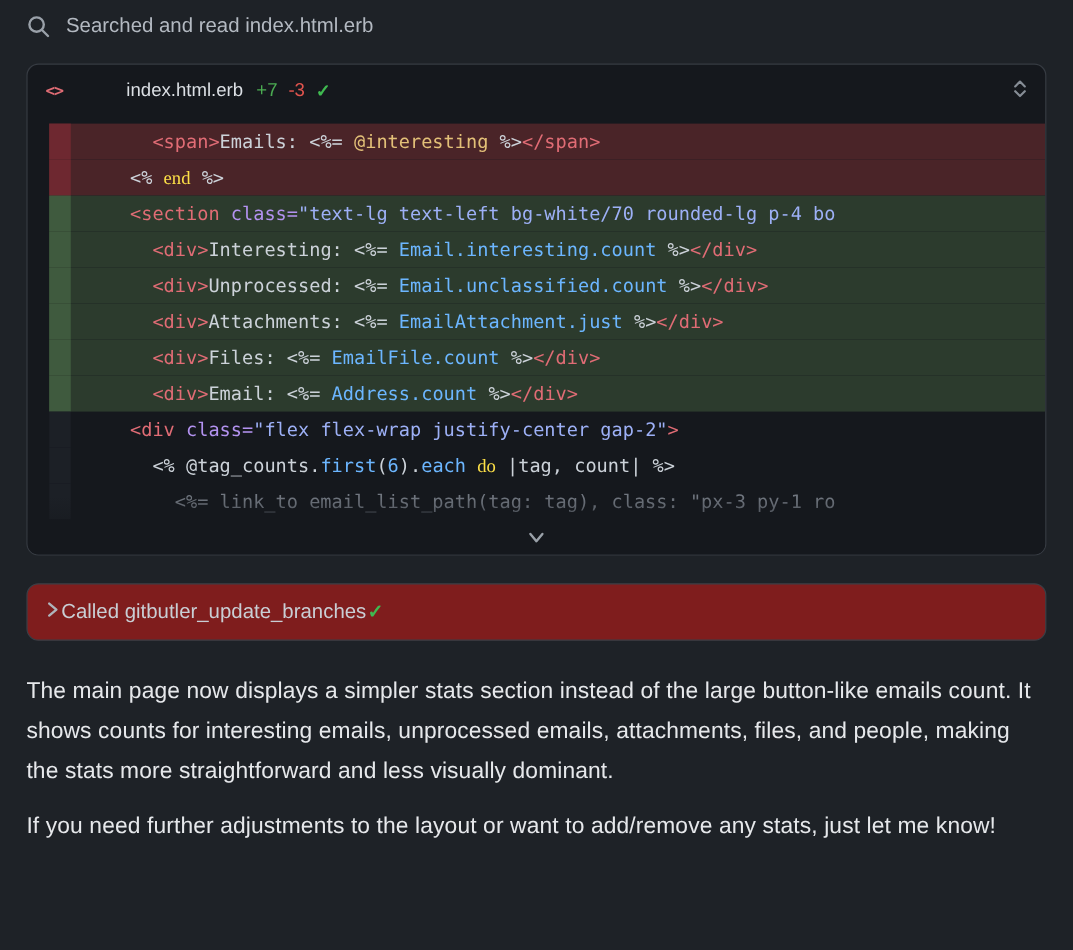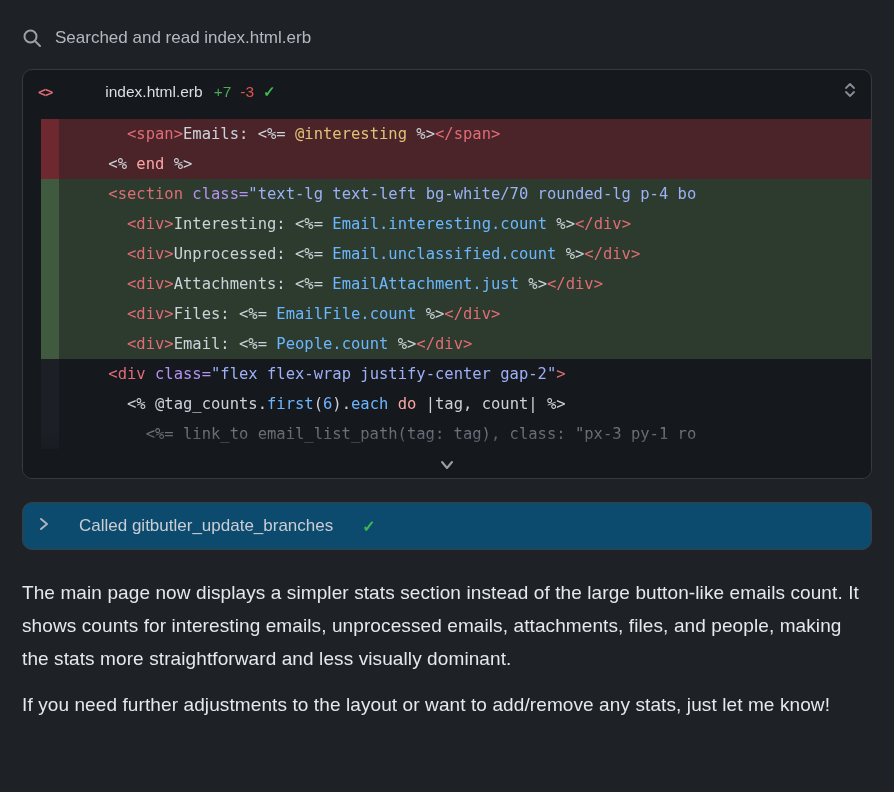--- a/index.html
+++ b/index.html
@@ -2,21 +2,21 @@
 <html><head>
 <meta charset="utf-8">
 <style>
   html,body{margin:0;padding:0;}
   body{
     width:894px;height:792px;overflow:hidden;
     background:#1e2227;
     font-family:"Liberation Sans",sans-serif;
     -webkit-font-smoothing:antialiased;
   }
-  .app{padding:28px 22px 0;}
+  .app{padding:12px 22px 0;}
 
   
   .status-row{display:flex;align-items:center;gap:13px;color:#b3b9c1;font-size:17px;}
   .status-row svg{flex:0 0 auto;display:block;}
 
   
   .panel{
     margin-top:21px;height:410px;box-sizing:border-box;
     background:#15181d;border:1px solid #363b42;border-radius:10px;
     position:relative;overflow:hidden;
@@ -35,36 +35,36 @@
   .lc{flex:1;padding-left:12px;font-family:"DejaVu Sans Mono",monospace;font-size:15.5px;line-height:30px;white-space:pre;}
   .removed{background:#4a2428;}
   .removed .gutter{background:#6e2830;}
   .added{background:#2c3b2d;}
   .added .gutter{background:#3f5a3e;}
   .context .gutter{background:#1c2026;}
 
   
   .tk-pl{color:#ccd2d9;}
   .tk-tag{color:#e06c75;}
-  .tk-kw{color:#fca5a5;}
+  .tk-kw{color:#fde047;font-family:Liberation Serif, serif;}
   .tk-attr{color:#b392f0;}
   .tk-str{color:#9db0f6;}
   .tk-expr{color:#6cb6ff;}
   .tk-iv{color:#e3c078;}
   .tk-dim{color:#70767f;}
 
   .fade{position:absolute;left:0;right:0;bottom:0;height:48px;pointer-events:none;
     background:linear-gradient(180deg,rgba(21,24,29,0) 0%,rgba(21,24,29,.93) 80%);}
   .more{position:absolute;bottom:3px;left:50%;transform:translateX(-50%);cursor:pointer;}
 
   
   .tool-bar{
     margin-top:23px;height:48px;box-sizing:border-box;
-    background:#0c4a6e;border:1px solid #3a3f46;border-radius:10px;
-    display:flex;align-items:center;gap:29px;padding:0 15px;
+    background:#7f1d1d;border:1px solid #3a3f46;border-radius:10px;
+    display:flex;align-items:center;gap:1px;padding:0 15px;
     font-size:17px;color:#c9ced4;cursor:pointer;
   }
   .tcheck{color:#3fb950;font-size:16px;font-weight:bold;}
 
   
   .prose{margin-top:26px;color:#e6e8eb;font-size:19px;line-height:33px;letter-spacing:.1px;}
   .prose p{margin:0 0 13px;}
 </style>
 </head>
 <body>
@@ -121,21 +121,21 @@
         <div class="crow added">
           <span class="gutter"></span>
           <span class="lc"><span class="tk-pl">      </span><span class="tk-tag">&lt;div&gt;</span><span class="tk-pl">Attachments: </span><span class="tk-pl">&lt;%= </span><span class="tk-expr">EmailAttachment.just</span><span class="tk-pl"> %&gt;</span><span class="tk-tag">&lt;/div&gt;</span></span>
         </div>
         <div class="crow added">
           <span class="gutter"></span>
           <span class="lc"><span class="tk-pl">      </span><span class="tk-tag">&lt;div&gt;</span><span class="tk-pl">Files: </span><span class="tk-pl">&lt;%= </span><span class="tk-expr">EmailFile.count</span><span class="tk-pl"> %&gt;</span><span class="tk-tag">&lt;/div&gt;</span></span>
         </div>
         <div class="crow added">
           <span class="gutter"></span>
-          <span class="lc"><span class="tk-pl">      </span><span class="tk-tag">&lt;div&gt;</span><span class="tk-pl">Email: </span><span class="tk-pl">&lt;%= </span><span class="tk-expr">People.count</span><span class="tk-pl"> %&gt;</span><span class="tk-tag">&lt;/div&gt;</span></span>
+          <span class="lc"><span class="tk-pl">      </span><span class="tk-tag">&lt;div&gt;</span><span class="tk-pl">Email: </span><span class="tk-pl">&lt;%= </span><span class="tk-expr">Address.count</span><span class="tk-pl"> %&gt;</span><span class="tk-tag">&lt;/div&gt;</span></span>
         </div>
         <div class="crow context">
           <span class="gutter"></span>
           <span class="lc"><span class="tk-pl">    </span><span class="tk-tag">&lt;div</span><span class="tk-pl"> </span><span class="tk-attr">class=</span><span class="tk-str">"flex flex-wrap justify-center gap-2"</span><span class="tk-tag">&gt;</span></span>
         </div>
         <div class="crow context">
           <span class="gutter"></span>
           <span class="lc"><span class="tk-pl">      </span><span class="tk-pl">&lt;% </span><span class="tk-pl">@tag_counts.</span><span class="tk-expr">first</span><span class="tk-pl">(</span><span class="tk-expr">6</span><span class="tk-pl">).</span><span class="tk-expr">each</span><span class="tk-pl"> </span><span class="tk-kw">do</span><span class="tk-pl"> |tag, count| </span><span class="tk-pl">%&gt;</span></span>
         </div>
         <div class="crow context">

